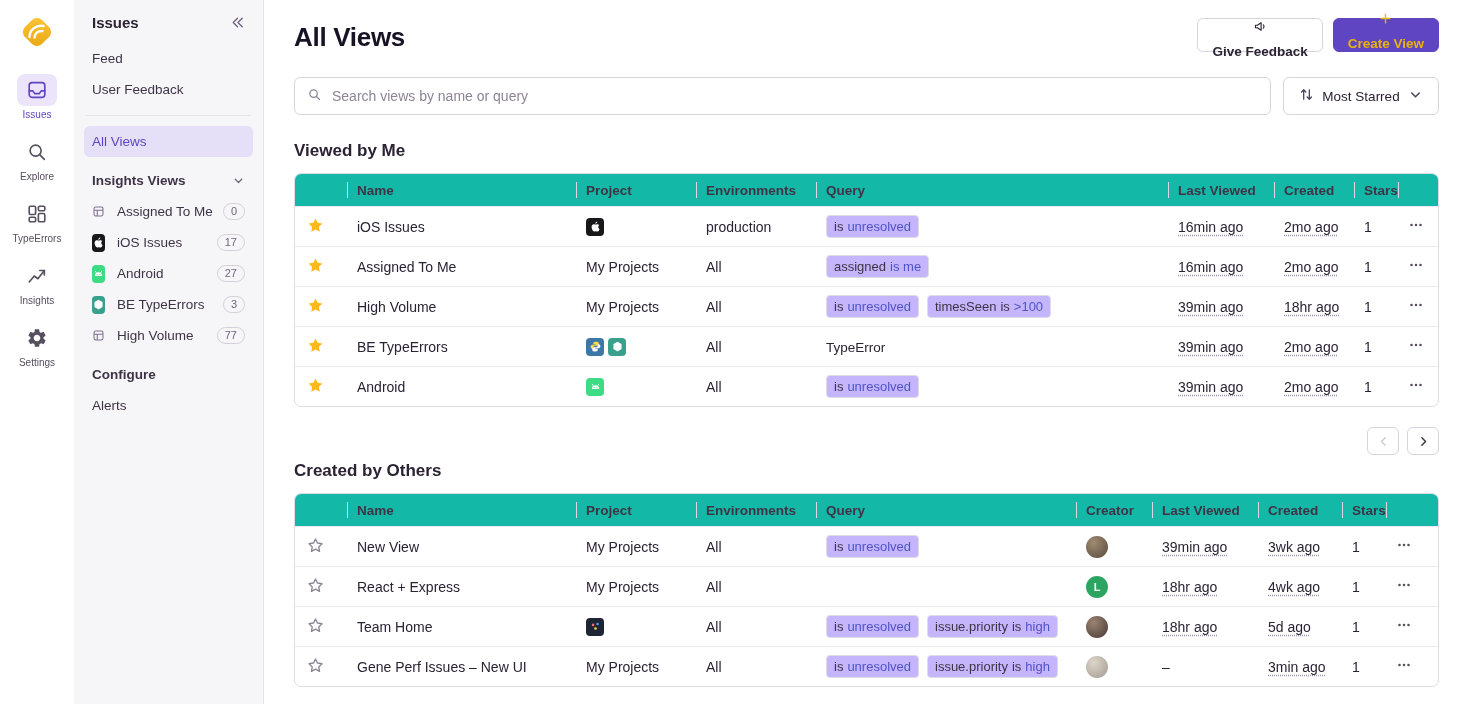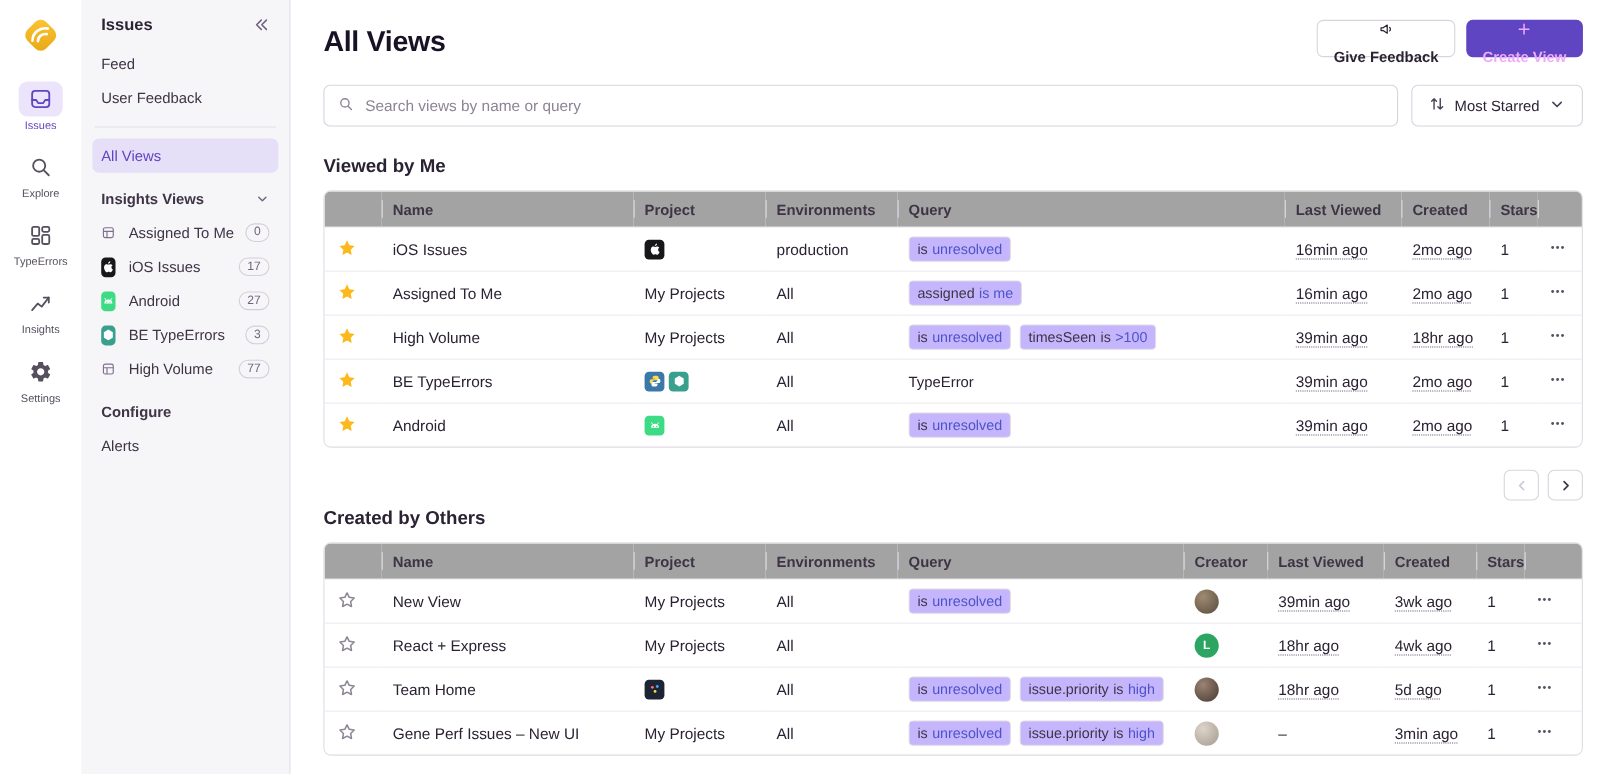--- a/index.html
+++ b/index.html
@@ -36,35 +36,35 @@
   .sb-label { overflow:hidden; text-overflow:ellipsis; white-space:nowrap; }
   .count-badge { margin-left:auto; font-size:11px; color:#71637e; border:1px solid #d4cfdb; border-radius:10px; padding:1px 7px; line-height:13px; background:#f6f5f8; }
 
   
   .main { flex:1; padding:16px 32px 0 30px; overflow:hidden; }
   .page-head { display:flex; justify-content:space-between; align-items:center; }
   .page-title { font-size:26px; font-weight:700; color:#181225; margin:6px 0 0 0; letter-spacing:-0.3px; }
   .head-actions { display:flex; gap:10px; }
   .btn { height:34px; border-radius:6px; font-size:13.5px; font-weight:600; display:inline-flex; align-items:center; gap:7px; padding:0 14px; cursor:pointer; font-family:inherit;flex-direction:column; }
   .btn-default { background:#fff; border:1px solid #d8d4de; color:#2b2233; }
-  .btn-primary { background:var(--accent); border:1px solid var(--accent); color:#f0abfc; }
+  .btn-primary { background:var(--accent); border:1px solid var(--accent); color:#eab308;justify-content:flex-end; }
   .btn svg { width:15px; height:15px; }
 
   .search-row { display:flex; gap:12px; margin-top:24px; }
   .search-box { flex:1; height:38px; border:1px solid #d8d4de; border-radius:6px; display:flex; align-items:center; padding:0 12px; gap:8px; background:#fff; color:#8d8496; }
   .search-box input { border:none; outline:none; flex:1; font-size:14px; color:#2b2233; font-family:inherit; background:transparent; }
   .search-box input::placeholder { color:#8d8496; }
   .sort-btn { min-width:156px; height:38px; display:flex; align-items:center; justify-content:center; gap:8px; border:1px solid #d8d4de; border-radius:6px; background:#fff; font-size:13.5px; font-weight:400; color:#2b2233; cursor:pointer; font-family:inherit; }
   .sort-btn svg { width:15px; height:15px; color:#4b4458; }
 
   .section-heading { font-size:17px; font-weight:700; color:#2b2233; margin:26px 0 12px 0; }
 
   .table-wrap { border:1px solid #e0dce4; border-radius:7px; overflow:hidden; background:#fff; }
   table { width:100%; border-collapse:separate; border-spacing:0; table-layout:fixed; font-size:14px; }
-  thead th { background:#a3a3a3; height:32px; text-align:left; font-size:13.5px; font-weight:600; color:#3e3446; padding:0 10px; position:relative; white-space:nowrap; }
+  thead th { background:#14b8a6; height:32px; text-align:left; font-size:13.5px; font-weight:600; color:#3e3446; padding:0 10px; position:relative; white-space:nowrap; }
   thead th:not(:first-child)::before { content:''; position:absolute; left:0; top:8px; bottom:8px; width:1px; background:#dcd8e2; }
   tbody td { height:40px; padding:0 10px; border-top:1px solid #eceaf0; color:#2b2233; white-space:nowrap; overflow:hidden; vertical-align:middle; }
   td.c-star, th.th-star { padding-left:12px; }
   .star-btn { display:inline-flex; cursor:pointer; }
   .star-btn svg { width:17px; height:17px; }
   .proj-text { color:#2b2233; }
   .picon { display:inline-flex; width:18px; height:18px; border-radius:4px; align-items:center; justify-content:center; vertical-align:middle; margin-right:4px; }
   .picon svg { width:13px; height:13px; }
   .pill { display:inline-flex; gap:4px; align-items:center; border:1px solid #e0dce4; background:#c4b5fd; border-radius:4px; padding:2px 7px; font-size:13px; margin-right:8px; line-height:17px; }
   .seg-key { color:#3e3446; }

